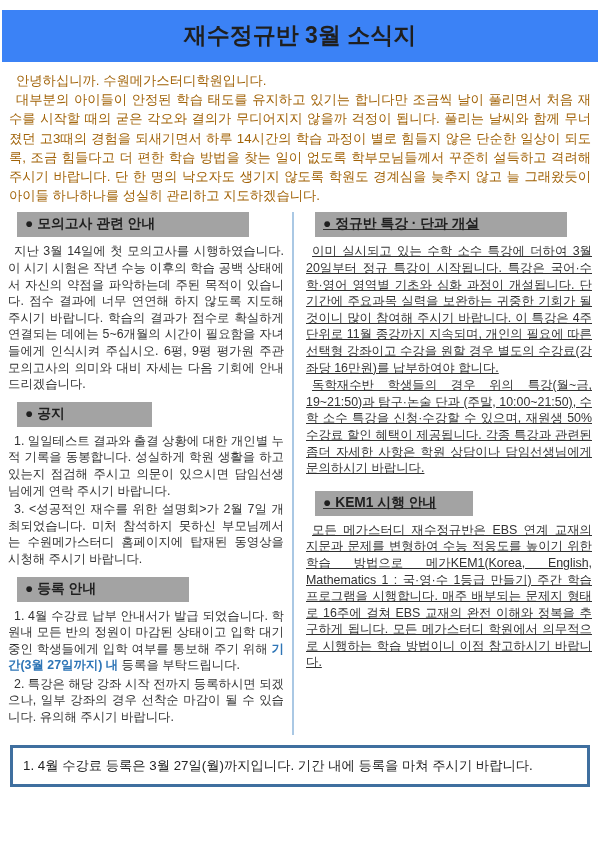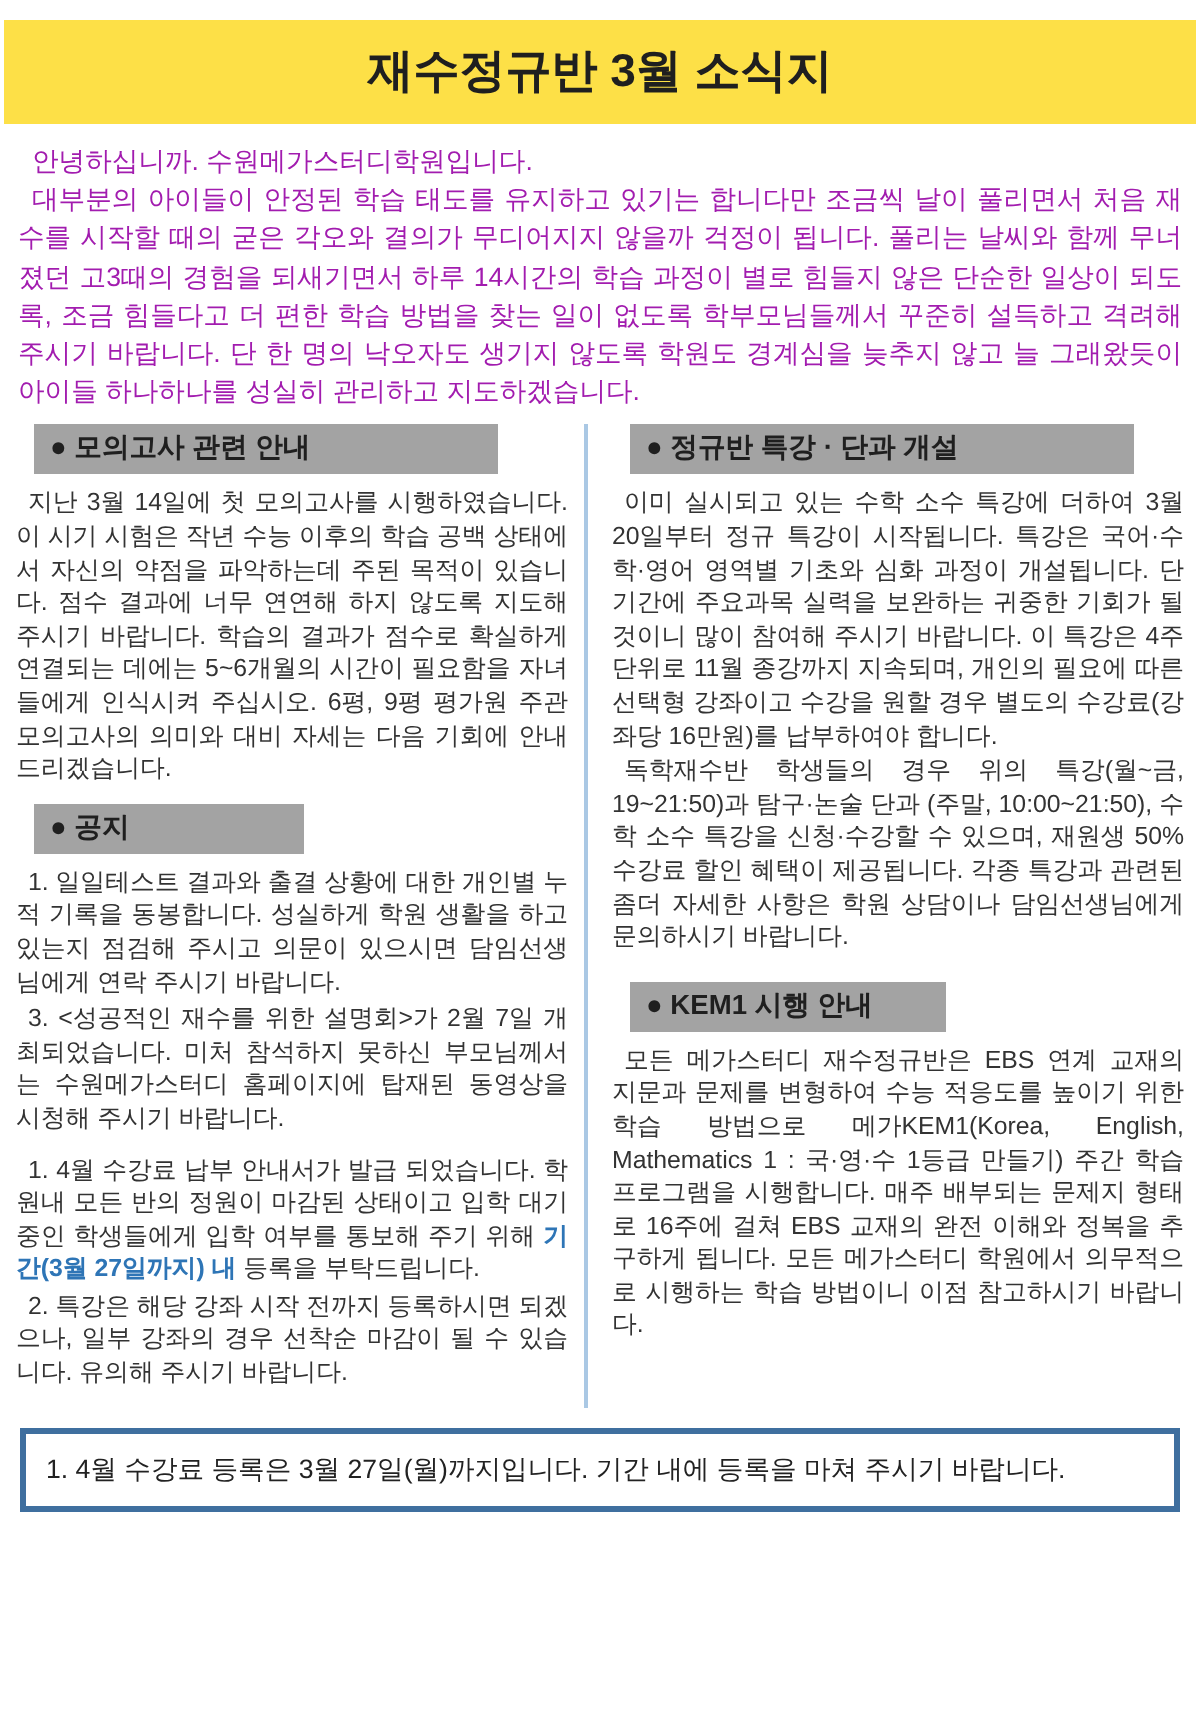--- a/index.html
+++ b/index.html
@@ -9,39 +9,39 @@
     overflow: hidden;
     background: #ffffff;
     font-family: "Liberation Sans", "DejaVu Sans", sans-serif;
     color: #303030;
   }
   .page { width: 600px; height: 867px; position: relative; }
 
   
   .title-bar {
     margin: 10px 2px 9px 2px;
-    background: #fde047;
+    background: #3b82f6;
     text-align: center;
     padding: 10px 0 11px 0;
   }
   .title-bar h1 {
     margin: 0;
     font-size: 23px;
     font-weight: bold;
     color: #1f1f1f;
   }
 
   
-  .intro { margin: 0 9px; font-size: 13.3px; line-height: 19.2px; text-align: justify; color: #a21caf; }
+  .intro { margin: 0 9px; font-size: 13.3px; line-height: 19.2px; text-align: justify; color: #a16207; }
   .intro p { margin: 0; text-indent: 7px; }
 
   
   .columns { display: flex; align-items: stretch; margin: 7px 8px 0 8px; }
   .col-left  { width: 284px; padding-right: 8px; }
-  .col-right { flex: 1; border-left: 2px solid #aac8e4; padding-left: 12px; }
+  .col-right { flex: 1; border-left: 2px solid #aac8e4; padding-left: 12px; text-decoration: underline; }
 
   .sec { margin-bottom: 9px; }
   .sec-hd {
     margin: 0 0 6px 9px;
     background: #a3a3a3;
     font-size: 13.8px;
     font-weight: bold;
     color: #1f1f1f;
     padding: 3px 4px 4px 8px;
   }
@@ -98,20 +98,21 @@
         <p class="body-para">지난 3월 14일에 첫 모의고사를 시행하였습니다. 이 시기 시험은 작년 수능 이후의 학습 공백 상태에서 자신의 약점을 파악하는데 주된 목적이 있습니다. 점수 결과에 너무 연연해 하지 않도록 지도해 주시기 바랍니다. 학습의 결과가 점수로 확실하게 연결되는 데에는 5~6개월의 시간이 필요함을 자녀들에게 인식시켜 주십시오. 6평, 9평 평가원 주관 모의고사의 의미와 대비 자세는 다음 기회에 안내 드리겠습니다.</p>
       </section>
 
       <section class="sec">
         <h2 class="sec-hd hd-notice">● 공지</h2>
         <p class="item"><span>1. 일일테스트 결과와 출결 상황에 대한 개인별 누적 기록을 동봉합니다. 성실하게 학원 생활을 하고 있는지 점검해 주시고 의문이 있으시면 담임선생님에게 연락 주시기 바랍니다.</span></p>
         <p class="item"><span>3. </span><span style="font-weight: normal;">&lt;성공적인 재수를 위한 설명회&gt;</span><span>가 2월 7일 개최되었습니다. 미처 참석하지 못하신 부모님께서는 수원메가스터디 홈페이지에 탑재된 동영상을 시청해 주시기 바랍니다.</span></p>
       </section>
 
       <section class="sec">
+        <h2 class="sec-hd hd-reg">● 등록 안내</h2>
         <p class="item"><span>1. 4월 수강료 납부 안내서가 발급 되었습니다. 학원내 모든 반의 정원이 마감된 상태이고 입학 대기중인 학생들에게 입학 여부를 통보해 주기 위해 </span><span style="font-weight: bold; color: rgb(46, 117, 182);">기간(3월 27일까지) 내</span><span> 등록을 부탁드립니다.</span></p>
         <p class="item"><span>2. 특강은 해당 강좌 시작 전까지 등록하시면 되겠으나, 일부 강좌의 경우 선착순 마감이 될 수 있습니다. 유의해 주시기 바랍니다.</span></p>
       </section>
 
     </div>
 
     <div class="col-right">
 
       <section class="sec">
         <h2 class="sec-hd hd-special">● 정규반 특강 · 단과 개설</h2>

